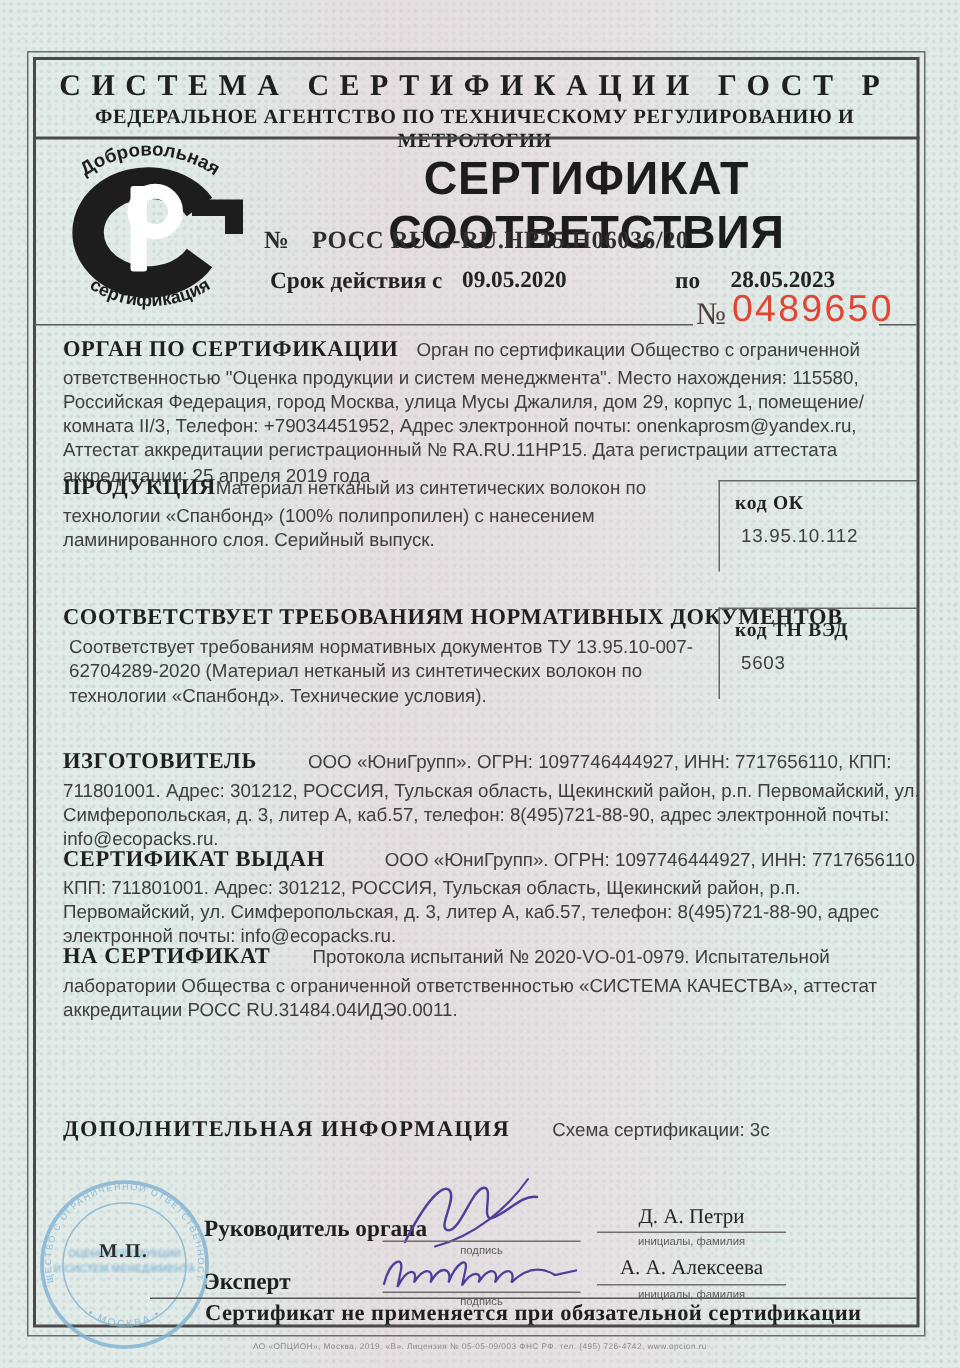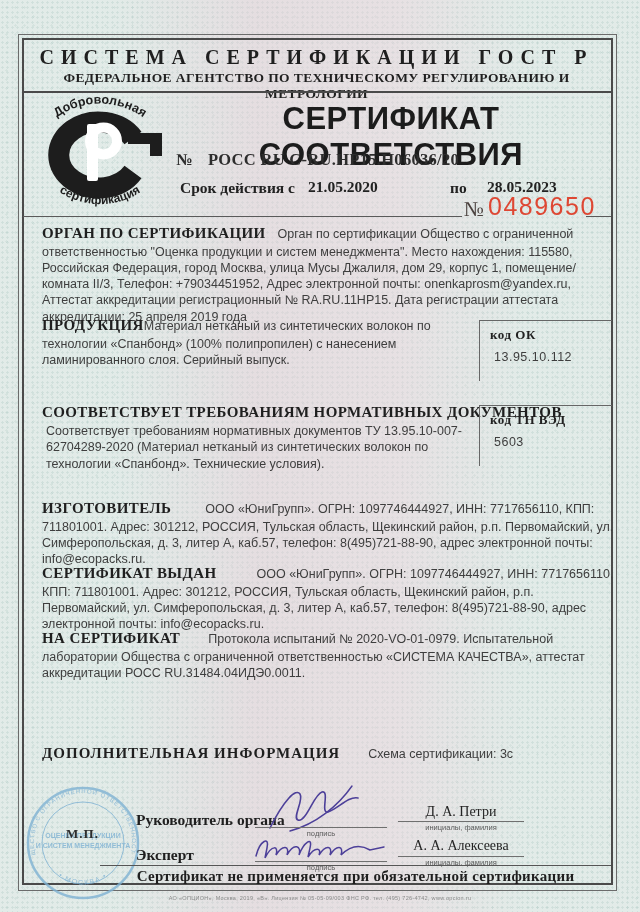--- a/index.html
+++ b/index.html
@@ -109,21 +109,21 @@
       <textPath href="#lg-bot" startOffset="50%" text-anchor="middle">сертификация</textPath>
     </text>
   </svg>
 
   <div class="abs doc-title">СЕРТИФИКАТ СООТВЕТСТВИЯ</div>
 
   <span class="abs no-sign serif" style="font-size:16.5px;font-weight:bold;">№</span>
   <span class="abs no-val serif" style="font-size:16.5px;font-weight:bold;">РОСС RU C-RU.HP15.H06036/20</span>
 
   <span class="abs v-label serif validity">Срок действия с</span>
-  <span class="abs v-from serif validity">21.05.2020</span>
+  <span class="abs v-from serif validity">09.05.2020</span>
   <span class="abs v-to-label serif validity">по</span>
   <span class="abs v-to serif validity">28.05.2023</span>
 
   <span class="abs serial-sign serif">№</span>
   <span class="abs serial-val">0489650</span>
 
   <div class="abs rule-mid-l"></div>
   <div class="abs rule-mid-r"></div>
 
   <div class="abs section sec-org">

